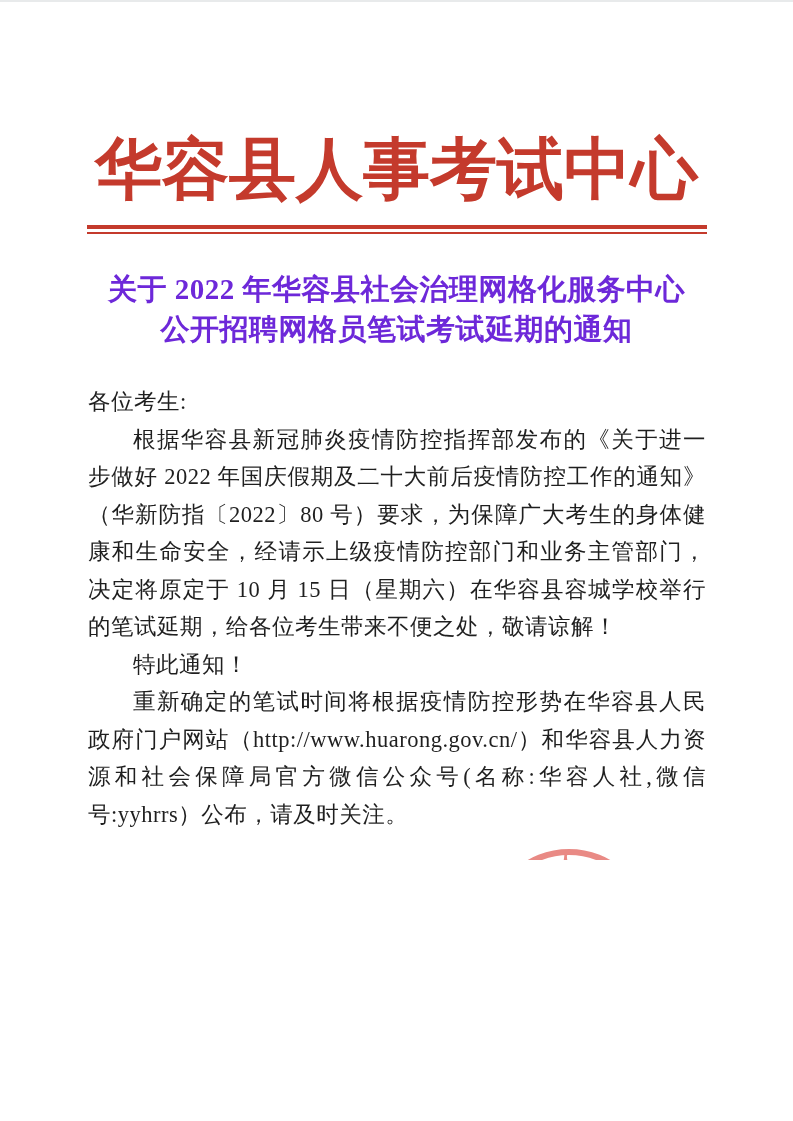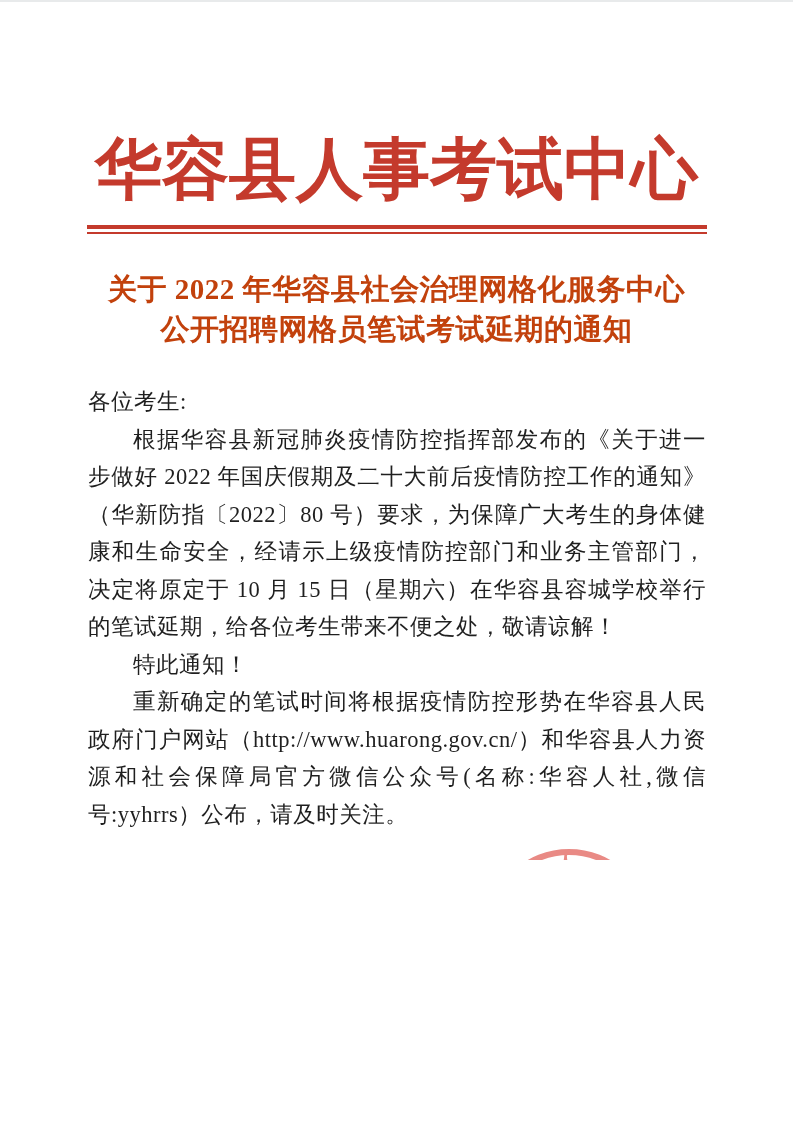--- a/index.html
+++ b/index.html
@@ -35,21 +35,21 @@
     position:absolute;top:225px;left:87px;width:620px;
   }
   .rule .thick{height:4px;background:var(--brand-red);}
   .rule .gap{height:2.5px;background:#ffffff;}
   .rule .thin{height:2px;background:var(--brand-red);}
   .doc-title{
     position:absolute;top:269px;left:60px;width:673px;
     text-align:center;
     font-size:29px;line-height:40px;
     font-weight:bold;
-    color:#c2410c;
+    color:#6d28d9;
     letter-spacing:0.5px;
   }
   .body-text{
     position:absolute;top:383px;left:88px;width:618px;
     font-size:22.5px;line-height:37.5px;
     text-align:justify;
     letter-spacing:0.5px;
     font-family:Liberation Serif, serif;
   }
   .body-text p{margin:0;padding:0;}

